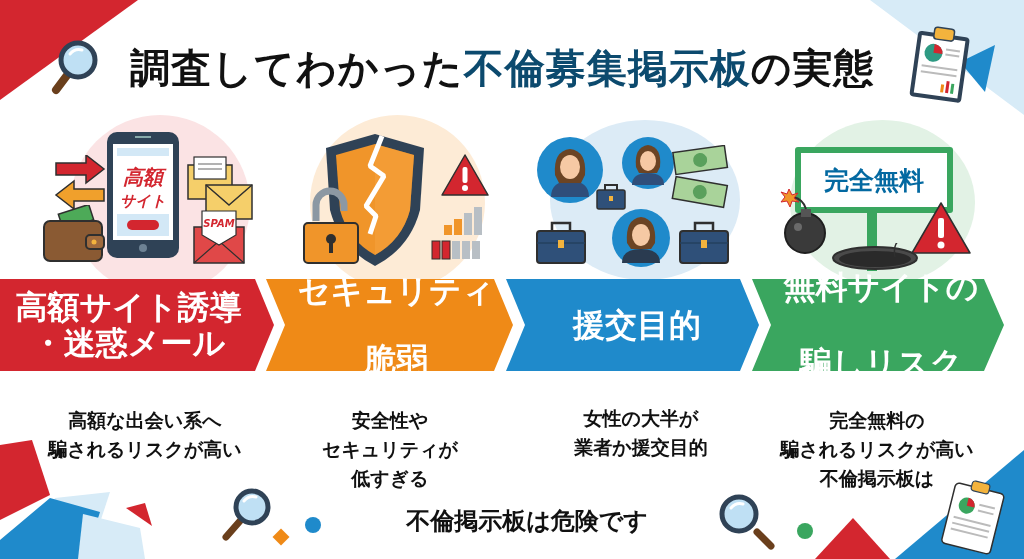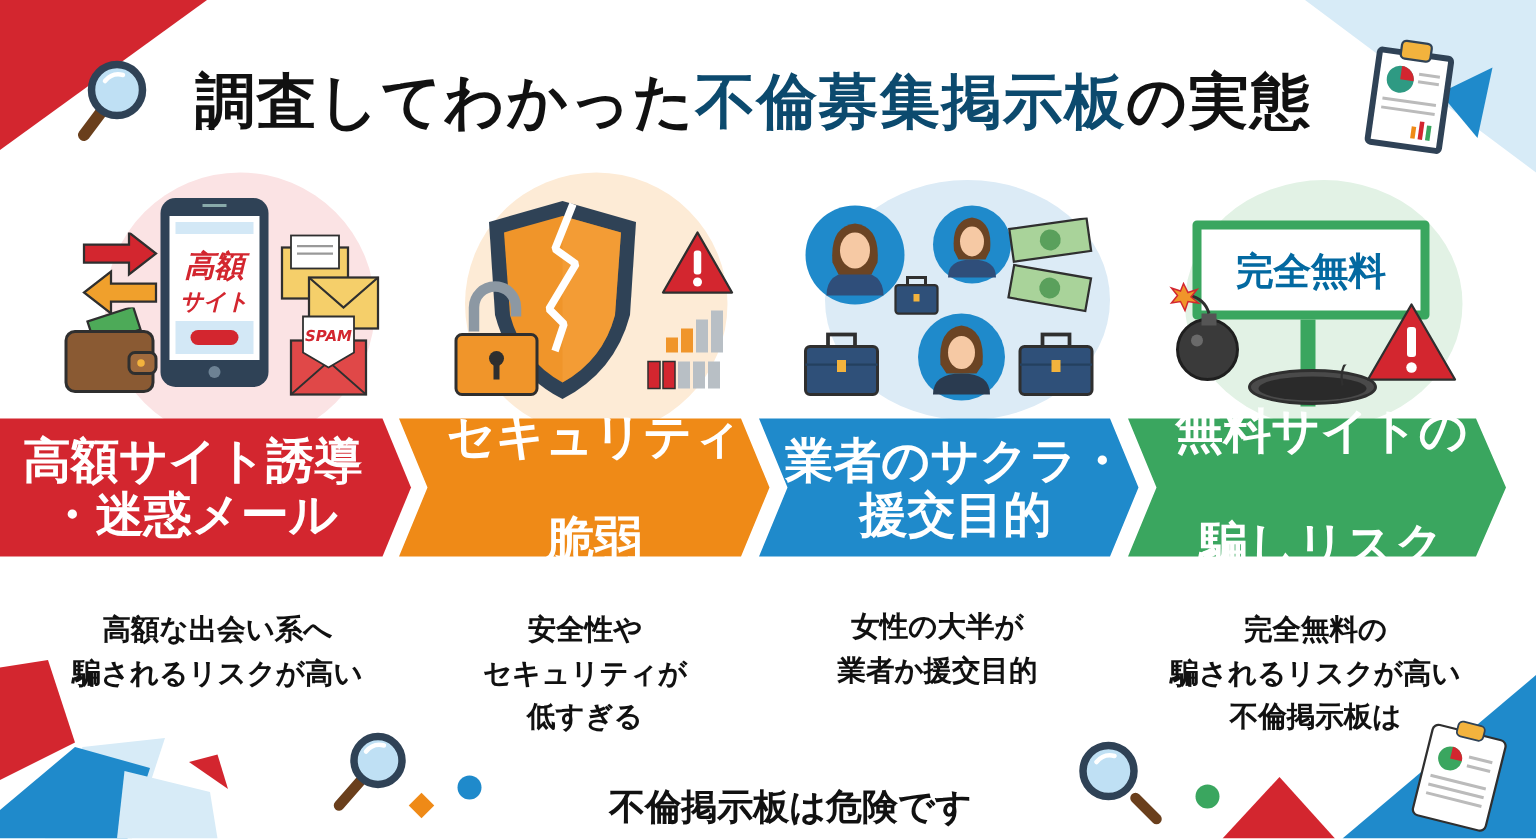--- a/index.html
+++ b/index.html
@@ -14,21 +14,21 @@
   .icon-area { position: absolute; top: 125px; width: 240px; height: 150px; }
   .circle-bg { position: absolute; border-radius: 50%; }
 
   .banner { position: absolute; top: 277px; height: 96px; }
   .banner svg { position: absolute; left: 0; top: 0; }
   .banner .btxt { position: absolute; left: 0; top: 0; width: 100%; height: 100%; display: flex; flex-direction: column; justify-content: center; align-items: center; color: #fff; font-weight: bold; font-size: 32px; line-height: 36px; text-align: center; }
 
   .desc { position: absolute; top: 406px; width: 250px; text-align: center; font-weight: bold; font-size: 19px; line-height: 29px; color: #111; }
   .desc span { display: block; }
 
-  .footer { position: absolute; left: 362px; top: 521px; width: 330px; text-align: center; font-size: 24px; font-weight: bold; color: #111; line-height: 34px; }
+  .footer { position: absolute; left: 362px; top: 504px; width: 330px; text-align: center; font-size: 24px; font-weight: bold; color: #111; line-height: 34px; }
 </style>
 </head>
 <body>
 
 <svg class="deco" width="1024" height="559" style="left:0;top:0;">
 
   <polygon points="0,0 138,0 0,100" fill="#d3262f"></polygon>
 
   <polygon points="870,0 1024,0 1024,115" fill="#d7ebf7"></polygon>
   <polygon points="960,62 995,45 985,92" fill="#1f8acb"></polygon>
@@ -235,21 +235,20 @@
   <div class="btxt" style="padding-left:14px;gap:32px;">
     <span>セキュリティ</span>
     <span>脆弱</span>
   </div>
 </div>
 <div class="banner" style="left:504px;width:256px;">
   <svg width="256" height="96">
       <polygon points="2,2 236,2 255,48 236,94 2,94 21,48" fill="#1f8acb"></polygon>
     </svg>
   <div class="btxt" style="padding-left:10px;">
-    <span>業者のサクラ・</span>
     <span>援交目的</span>
   </div>
 </div>
 <div class="banner" style="left:750px;width:256px;">
   <svg width="256" height="96">
       <polygon points="2,2 234,2 254,48 234,94 2,94 21,48" fill="#3aa65f"></polygon>
     </svg>
   <div class="btxt" style="padding-left:6px;gap:40px;">
     <span>無料サイトの</span>
     <span>騙しリスク</span>
@@ -258,21 +257,21 @@
 
 <div class="desc" style="left:20px;">
   <span>高額な出会い系へ</span>
   <span>騙されるリスクが高い</span>
 </div>
 <div class="desc" style="left:265px;">
   <span>安全性や</span>
   <span>セキュリティが</span>
   <span>低すぎる</span>
 </div>
-<div class="desc" style="left:500px;top:404px;">
+<div class="desc" style="left:516px;top:404px;">
   <span>女性の大半が</span>
   <span>業者か援交目的</span>
 </div>
 <div class="desc" style="left:752px;text-align:center;">
   <span>完全無料の</span>
   <span>騙されるリスクが高い</span>
   <span>不倫掲示板は</span>
 </div>
 
 <svg class="abs" width="56" height="60" style="left:218px;top:485px;">

